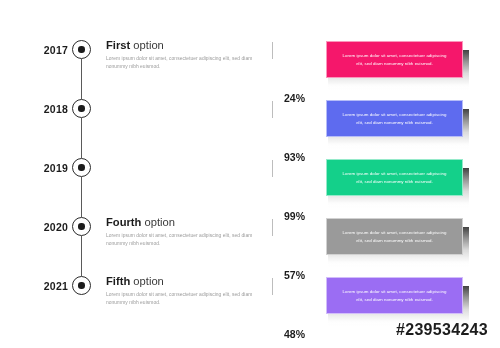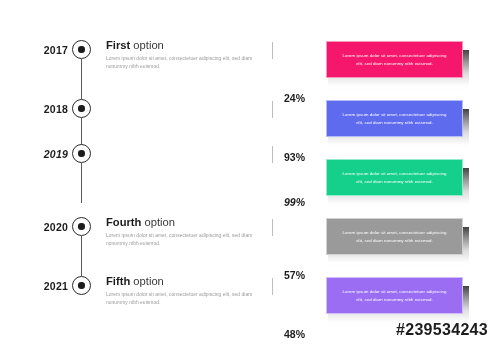--- a/index.html
+++ b/index.html
@@ -197,21 +197,21 @@
       </div>
       <div class="row" style="top: 103px;">
         <div class="year">2018</div>
         <div class="connector" style="top: 15px; height: 40px;"></div>
         <div class="marker">
           <div class="marker-dot"></div>
         </div>
         <div class="divider"></div>
         <div class="percent">93%</div>
       </div>
-      <div class="row" style="top: 148px; font-style: italic;">
+      <div class="row" style="top: 162px;">
         <div class="year">2019</div>
         <div class="connector" style="top: 15px; height: 40px;"></div>
         <div class="marker">
           <div class="marker-dot"></div>
         </div>
         <div class="divider"></div>
         <div class="percent">99%</div>
       </div>
       <div class="row" style="top: 221px;">
         <div class="year">2020</div>

